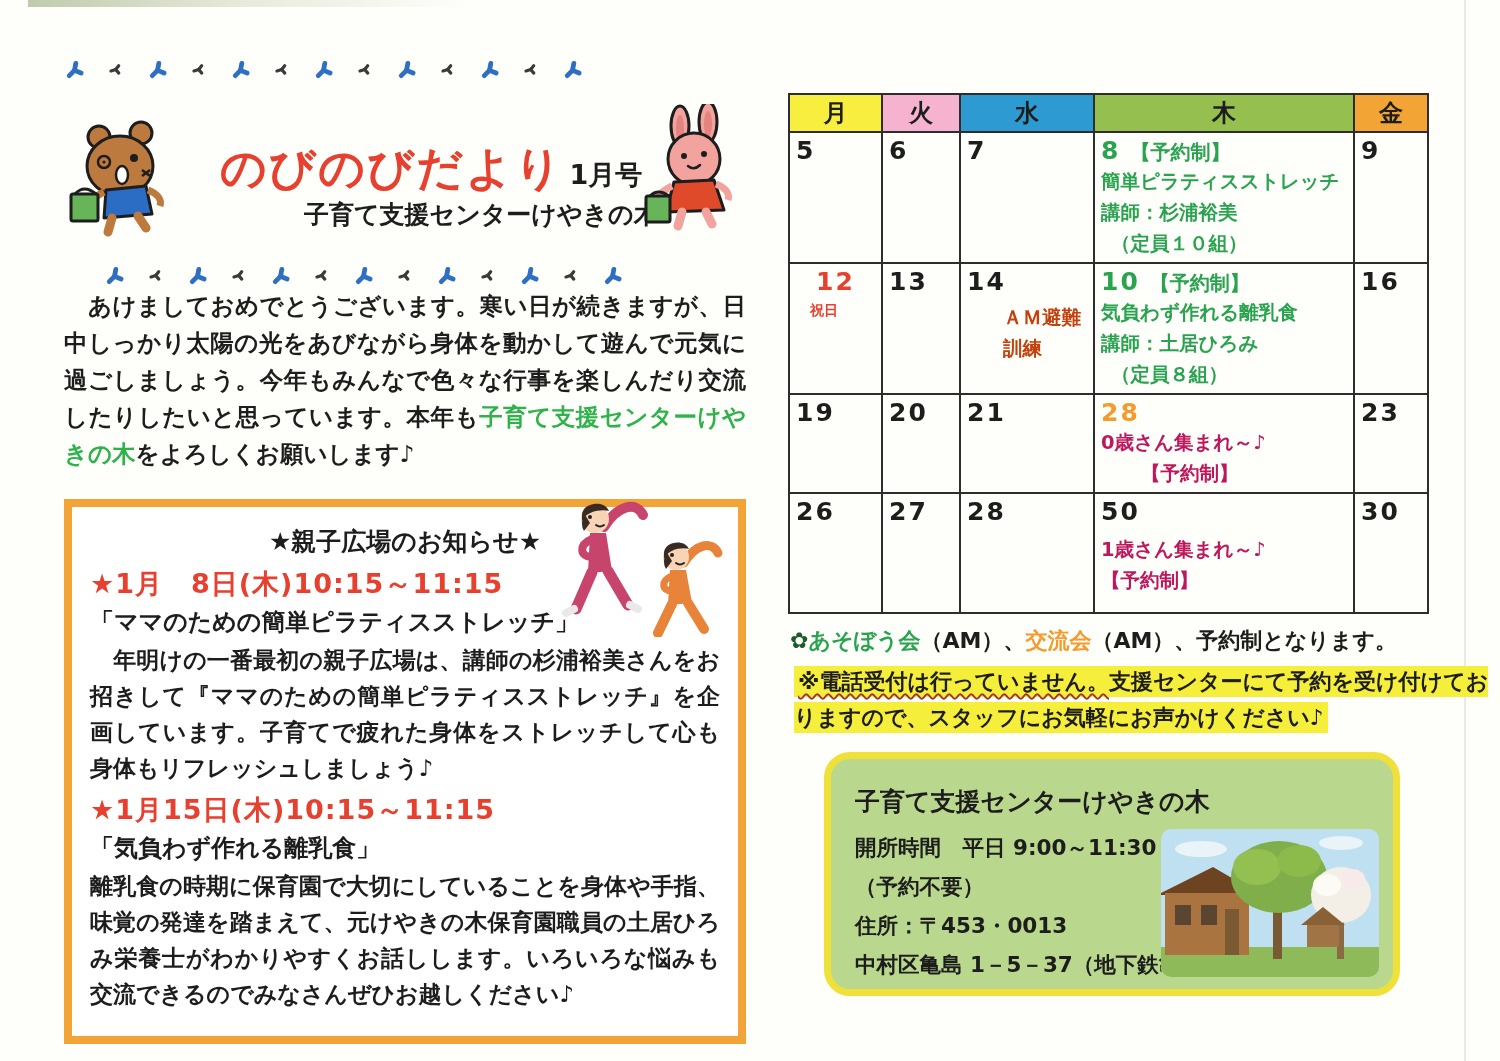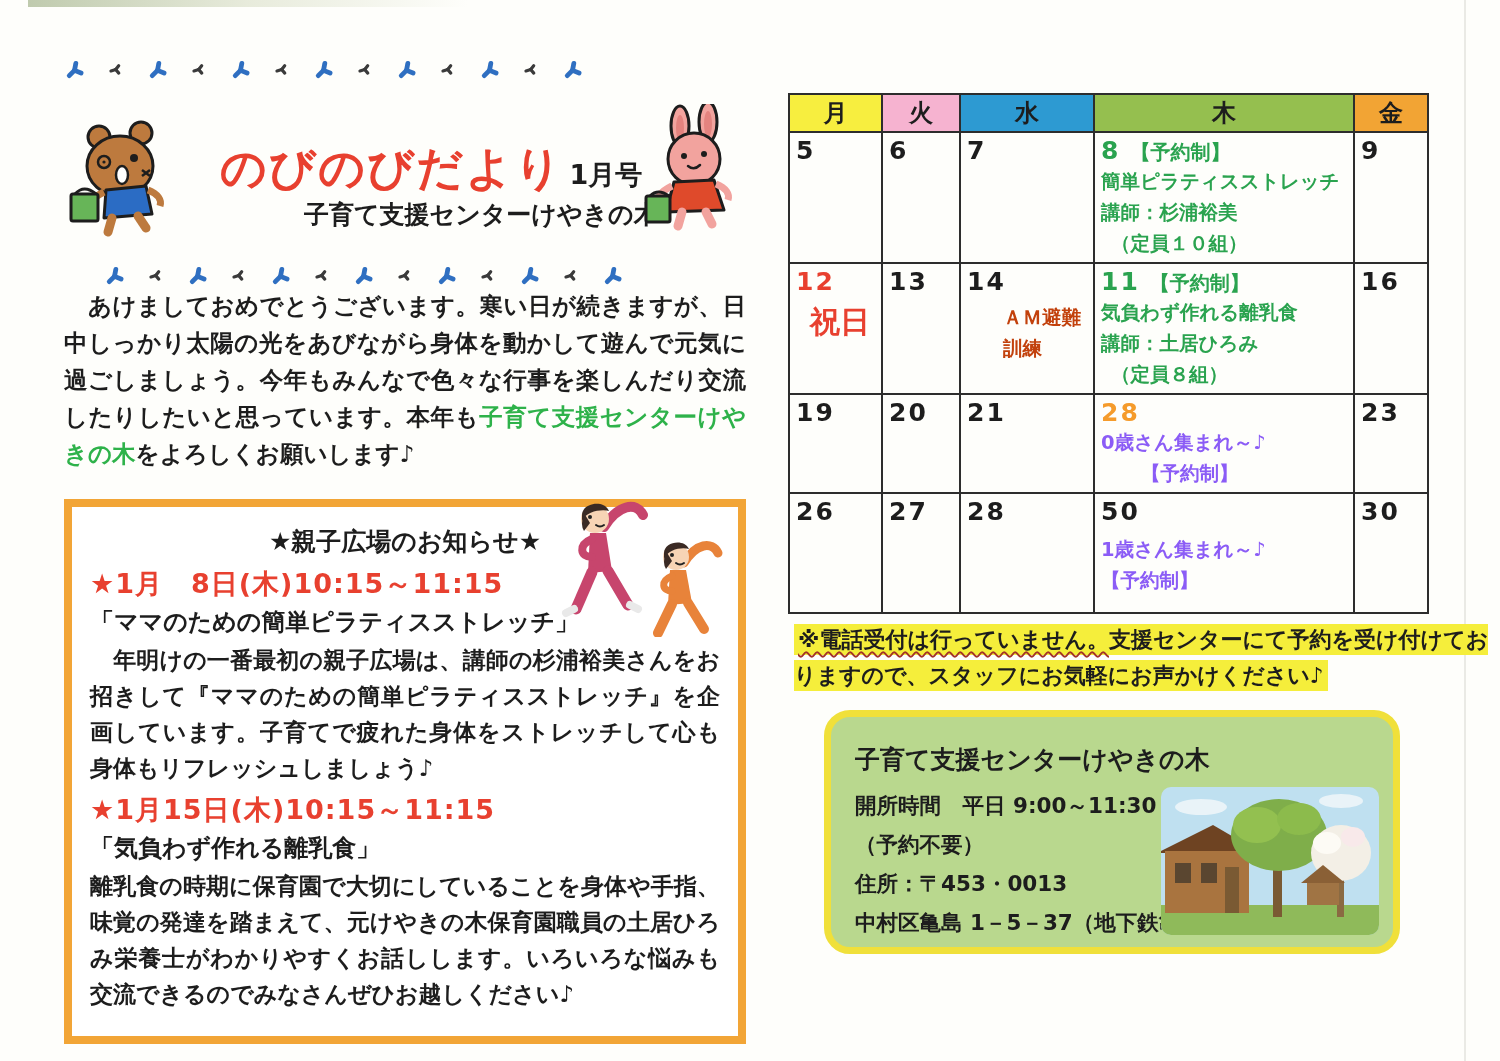--- a/index.html
+++ b/index.html
@@ -45,24 +45,24 @@
   .right-col{position:absolute;left:788px;top:84px;width:712px;}
   .cal-head{font-size:22.5px;line-height:35px;margin:0;}
   .cal-title-hl{background:#4ba4ba;padding:2px 6px;}
 
   table.cal{border-collapse:collapse;margin-top:9px;table-layout:fixed;}
   table.cal td{border:2px solid #2d2d2d;vertical-align:top;padding:3px 6px;box-sizing:border-box;}
   table.cal tr.hd td{text-align:center;font-size:24px;padding:2px 0;height:36px;vertical-align:middle;}
   .c-mon{background:#f7ee3f;} .c-tue{background:#f6b3d0;} .c-wed{background:#2d9ad2;}
   .c-thu{background:#95bf4f;} .c-fri{background:#f2a434;}
   .day{font-size:25px;letter-spacing:2px;}
-  .day.red{color:#e8402f;} .day.green{color:#2aa34f;} .day.orange{color:#f59b2b;}
-  .sub-red{color:#e8402f;font-size:30px;padding-left:14px;margin-top:6px;}
+  .day.red{color:#e8402f;margin-left:20px;} .day.green{color:#2aa34f;} .day.orange{color:#f59b2b;}
+  .sub-red{color:#e8402f;font-size:14px;padding-left:14px;margin-top:6px;}
   .ev{font-size:19.5px;line-height:31px;}
-  .ev.green{color:#2aa34f;} .ev.orange{color:#8b5cf6;} .ev.black{color:#c2410c;margin-left:36px;}
+  .ev.green{color:#2aa34f;} .ev.orange{color:#be185d;} .ev.black{color:#c2410c;margin-left:36px;}
   .ev.indent{padding-left:10px;} .ev.center{padding-left:40px;}
   .tag{font-size:20px;margin-left:10px;}
   .tag.green{color:#2aa34f;}
   .dayline{display:flex;align-items:baseline;}
 
   .club-note{font-size:22px;margin:12px 0 0 2px;}
   .club-flower{color:#1c5c2a;}
   .club-green{color:#2aa34f;} .club-orange{color:#f59b2b;}
   .phone-note{font-size:22px;line-height:36px;margin:8px 0 0 0;padding-left:6px;}
   .yellow-hl{background:#f5ee3b;padding:3px 4px;}
@@ -314,21 +314,21 @@
         <td><span class="day">9</span></td>
       </tr>
       <tr style="height:130px">
         <td><span class="day red">12</span>
           <div class="sub-red">祝日</div></td>
         <td><span class="day">13</span></td>
         <td><span class="day">14</span>
           <div class="ev black" style="margin-top:6px">ＡＭ避難訓練</div></td>
         <td>
           <div class="dayline">
-                <span class="day green">11</span>
+                <span class="day green">10</span>
                 <span class="tag green">【予約制】</span>
               </div>
           <div class="ev green">気負わず作れる離乳食</div>
           <div class="ev green">講師：土居ひろみ</div>
           <div class="ev green indent">（定員８組）</div>
         </td>
         <td><span class="day">16</span></td>
       </tr>
       <tr style="height:99px">
         <td><span class="day">19</span></td>
@@ -348,20 +348,21 @@
         <td>
           <div><span class="day">50</span></div>
           <div class="ev orange" style="margin-top:8px">1歳さん集まれ～♪</div>
           <div class="ev orange">【予約制】</div>
         </td>
         <td><span class="day">30</span></td>
       </tr>
     </tbody>
       </table>
 
+    <div class="club-note"><span class="club-flower">✿</span><span class="club-green">あそぼう会</span><span>（AM）、</span><span class="club-orange">交流会</span><span>（AM）、予約制となります。</span></div>
 
     <p class="phone-note"><span class="yellow-hl"><span class="wavy">※電話受付は行っていません。</span><span>支援センターにて予約を受け付けておりますので、スタッフにお気軽にお声かけください♪</span></span></p>
 
     <div class="info-box">
       <div class="info-name">子育て支援センターけやきの木</div>
       <div class="info-line">開所時間　平日 9:00～11:30・14:30～17:00（予約不要）</div>
       <div class="info-line">住所：〒453・0013</div>
       <div class="info-line">中村区亀島 1－5－37（地下鉄亀島駅すぐ）</div>
 
       <div class="photo">

